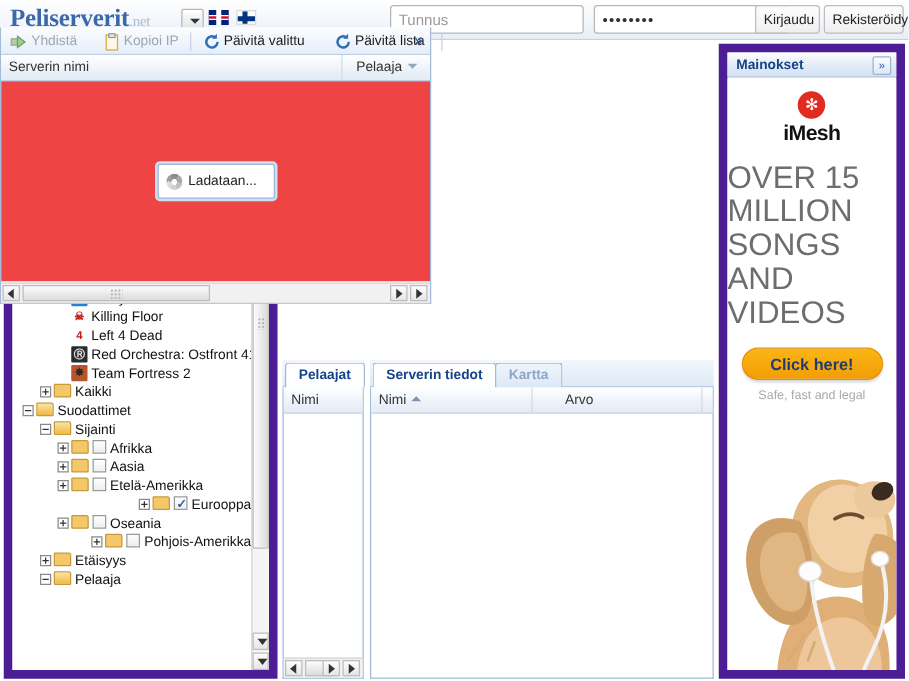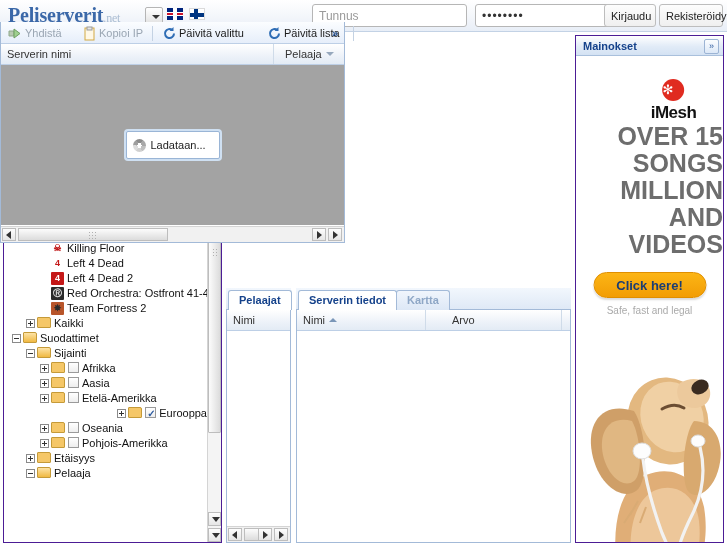--- a/index.html
+++ b/index.html
@@ -64,21 +64,21 @@
     background: linear-gradient(#fdfdfd,#efefef);
     font-size:11px; color:#222; padding:0 6px; cursor:pointer;
     font-family:"Liberation Sans", sans-serif;
   }
   #login-btn { left:604px; width:52px; }
   #register-btn { left:659px; width:64px; }
 
   
   .panel {
     position:absolute;
-    border:1px solid #4c1d95;
+    border:7px solid #4c1d95;
     background:#ffffff;
   }
   .panel-head {
     height:20px;
     background: linear-gradient(#ffffff,#e1ebf7 55%, #d4e2f3);
     border-bottom:1px solid #a9c0dc;
     position:relative;
   }
   .panel-head .ptitle {
     position:absolute; left:7px; top:4px;
@@ -212,21 +212,21 @@
     position:absolute; top:0; height:20px; line-height:20px;
     font-size:11px; color:#333; padding:0 6px; cursor:pointer;
   }
   .gh-sep { position:absolute; top:0; width:1px; height:20px; background:#cfdbe9; }
   .sortarrow { display:inline-block; margin-left:4px; border-left:4px solid transparent;
     border-right:4px solid transparent; border-top:4px solid #96a8bd; vertical-align:2px;}
   .sortarrow.up { border-top:none; border-bottom:4px solid #7a96b8; }
 
   .grid-body {
     position:absolute; left:0; top:43px; right:0; bottom:17px;
-    background:#a3a3a3;
+    background:#ef4444;
   }
   .loading-box {
     position:absolute; left:50%; top:50%; transform:translate(-50%,-50%);
     width:94px; height:28px; background:#fff;
     border:1px solid #9ab5d6; border-radius:2px;
     box-shadow:0 0 0 2px #cfe0f2;
     font-size:11px; color:#222; line-height:26px; padding-left:24px;
   }
   .spinner {
     position:absolute; left:6px; top:7px; width:13px; height:13px;
@@ -274,32 +274,32 @@
     border:1px solid #a3bad8; border-top:none; background:#fff;
   }
   .sub-grid-head {
     position:absolute; left:0; top:0; right:0; height:21px;
     background:linear-gradient(#ffffff,#edf2f9 60%,#e3ebf5);
     border-bottom:1px solid #bdcfe6;
   }
 
   
   .ad-body { position:absolute; left:0; top:21px; right:0; bottom:0; background:#fff; overflow:hidden; }
-  .imesh-logo { position:absolute; left:50%; top:22px; transform:translateX(-50%); text-align:left;margin-left:24px; }
+  .imesh-logo { position:absolute; left:50%; top:10px; transform:translateX(-50%); text-align:center; }
   .imesh-mark {
     width:22px; height:22px; border-radius:50%; background:#e02b20;
     margin:0 auto 2px; position:relative;
   }
   .imesh-mark::after{ content:"\273B"; color:#fff; font-size:13px; line-height:22px; }
   .imesh-word { font-family:"Liberation Sans", sans-serif; font-weight:bold;
     font-size:17px; color:#111; letter-spacing:-0.5px; }
   .ad-head {
-    position:absolute; left:0; right:0; top:66px; text-align:right;
+    position:absolute; left:0; right:0; top:66px; text-align:left;
     font-family:"Liberation Sans", sans-serif; font-size:25px;
-    line-height:27px; color:#6d6d6d; font-weight:700;
+    line-height:27px; color:#6d6d6d; font-weight:400;
   }
   .ad-btn {
     position:absolute; left:50%; transform:translateX(-50%); top:215px;
     width:113px; height:26px; border-radius:13px;
     background:linear-gradient(#fcb515,#f29d05);
     border:1px solid #e08f00;
     color:#1b3d73; font-size:13px; font-weight:bold;
     text-align:center; line-height:25px; cursor:pointer;
     box-shadow:0 2px 2px rgba(0,0,0,.15);
   }
@@ -344,32 +344,31 @@
           <div class="tnode" style="padding-left: 36px;"><span class="nohandle"></span><span class="gicon" style="background: rgb(16, 20, 24); color: rgb(207, 214, 220);">❖</span><span>Battlefield: Bad Company 2</span></div>
           <div class="tnode" style="padding-left: 36px;"><span class="nohandle"></span><span class="gicon" style="background: rgb(76, 74, 49); color: rgb(232, 220, 154);">★</span><span>Call of Duty 2</span></div>
           <div class="tnode" style="padding-left: 36px;"><span class="nohandle"></span><span class="gicon" style="background: rgb(28, 42, 26); color: rgb(127, 207, 90);">★</span><span>Call of Duty 4: Modern Warfare</span></div>
           <div class="tnode" style="padding-left: 36px;"><span class="nohandle"></span><span class="gicon" style="background: rgb(242, 242, 242); color: rgb(17, 17, 17);">♟</span><span>Counter-Strike 1.6</span></div>
           <div class="tnode" style="padding-left: 36px;"><span class="nohandle"></span><span class="gicon" style="background: rgb(26, 26, 26); color: rgb(243, 200, 20);">♟</span><span>Counter-Strike: Condition Zero</span></div>
           <div class="tnode" style="padding-left: 36px;"><span class="nohandle"></span><span class="gicon" style="background: rgb(19, 22, 27); color: rgb(234, 234, 234);">♟</span><span>Counter-Strike: Source</span></div>
           <div class="tnode" style="padding-left: 36px;"><span class="nohandle"></span><span class="gicon" style="background: rgb(47, 107, 47); color: rgb(255, 255, 255);">⚔</span><span>Day of Defeat: Source</span></div>
           <div class="tnode" style="padding-left: 36px;"><span class="nohandle"></span><span class="gicon" style="background: rgb(42, 127, 212); color: rgb(255, 255, 255);">g</span><span>Garry's Mod</span></div>
           <div class="tnode" style="padding-left: 36px;"><span class="nohandle"></span><span class="gicon" style="background: rgb(255, 255, 255); color: rgb(192, 24, 24);">☠</span><span>Killing Floor</span></div>
           <div class="tnode" style="padding-left: 36px;"><span class="nohandle"></span><span class="gicon" style="background: rgb(255, 255, 255); color: rgb(196, 24, 24);">4</span><span>Left 4 Dead</span></div>
-          <div class="tnode" style="padding-left: 36px;"><span class="nohandle"></span><span class="gicon" style="background: rgb(196, 24, 24); color: rgb(255, 255, 255);">4</span><span>Left 4 Dead 2</span></div>
           <div class="tnode" style="padding-left: 36px;"><span class="nohandle"></span><span class="gicon" style="background: rgb(43, 43, 43); color: rgb(226, 226, 226);">Ⓡ</span><span>Red Orchestra: Ostfront 41-45</span></div>
           <div class="tnode" style="padding-left: 36px;"><span class="nohandle"></span><span class="gicon" style="background: rgb(184, 85, 42); color: rgb(43, 43, 43);">✸</span><span>Team Fortress 2</span></div>
           <div class="tnode" style="padding-left: 22px;"><span class="exp plus"></span><span class="fold"></span><span>Kaikki</span></div>
           <div class="tnode" style="padding-left: 8px;"><span class="exp"></span><span class="fold open"></span><span>Suodattimet</span></div>
           <div class="tnode" style="padding-left: 22px;"><span class="exp"></span><span class="fold open"></span><span>Sijainti</span></div>
           <div class="tnode" style="padding-left: 36px;"><span class="exp plus"></span><span class="fold"></span><span class="chk"></span><span>Afrikka</span></div>
           <div class="tnode" style="padding-left: 36px;"><span class="exp plus"></span><span class="fold"></span><span class="chk"></span><span>Aasia</span></div>
           <div class="tnode" style="padding-left: 36px;"><span class="exp plus"></span><span class="fold"></span><span class="chk"></span><span>Etelä-Amerikka</span></div>
           <div class="tnode" style="padding-left: 36px; text-align: right;"><span class="exp plus"></span><span class="fold"></span><span class="chk on"></span><span>Eurooppa</span></div>
           <div class="tnode" style="padding-left: 36px;"><span class="exp plus"></span><span class="fold"></span><span class="chk"></span><span>Oseania</span></div>
-          <div class="tnode" style="padding-left: 36px;"><span class="exp plus"></span><span class="fold"></span><span class="chk"></span><span>Pohjois-Amerikka</span></div>
+          <div class="tnode" style="padding-left: 36px; text-align: right;"><span class="exp plus"></span><span class="fold"></span><span class="chk"></span><span>Pohjois-Amerikka</span></div>
           <div class="tnode" style="padding-left: 22px;"><span class="exp plus"></span><span class="fold"></span><span>Etäisyys</span></div>
           <div class="tnode" style="padding-left: 22px;"><span class="exp"></span><span class="fold open"></span><span>Pelaaja</span></div>
         </div>
     </div>
     <div class="vsb">
       <div class="arr up"></div>
       <div class="thumb" style="top:16px;height:360px;">
         <span class="grip"></span>
       </div>
       <div class="arr dn"></div>
@@ -480,22 +479,22 @@
       <div class="ptitle">Mainokset</div>
       <div class="collapse-btn">»</div>
     </div>
     <div class="ad-body">
       <div class="imesh-logo">
         <div class="imesh-mark"></div>
         <div class="imesh-word">iMesh</div>
       </div>
       <div class="ad-head" id="ad-headline">
           <div>OVER 15</div>
+          <div>MILLION</div>
           <div>SONGS</div>
-          <div>MILLION</div>
           <div>AND</div>
           <div>VIDEOS</div>
         </div>
       <div class="ad-btn">Click here!</div>
       <div class="ad-sub">Safe, fast and legal</div>
       <div class="ad-dog">
         <svg class="dog-svg" width="147" height="235" viewBox="0 0 147 235">
           <rect width="147" height="235" fill="#ffffff"></rect>
           <g>
 

